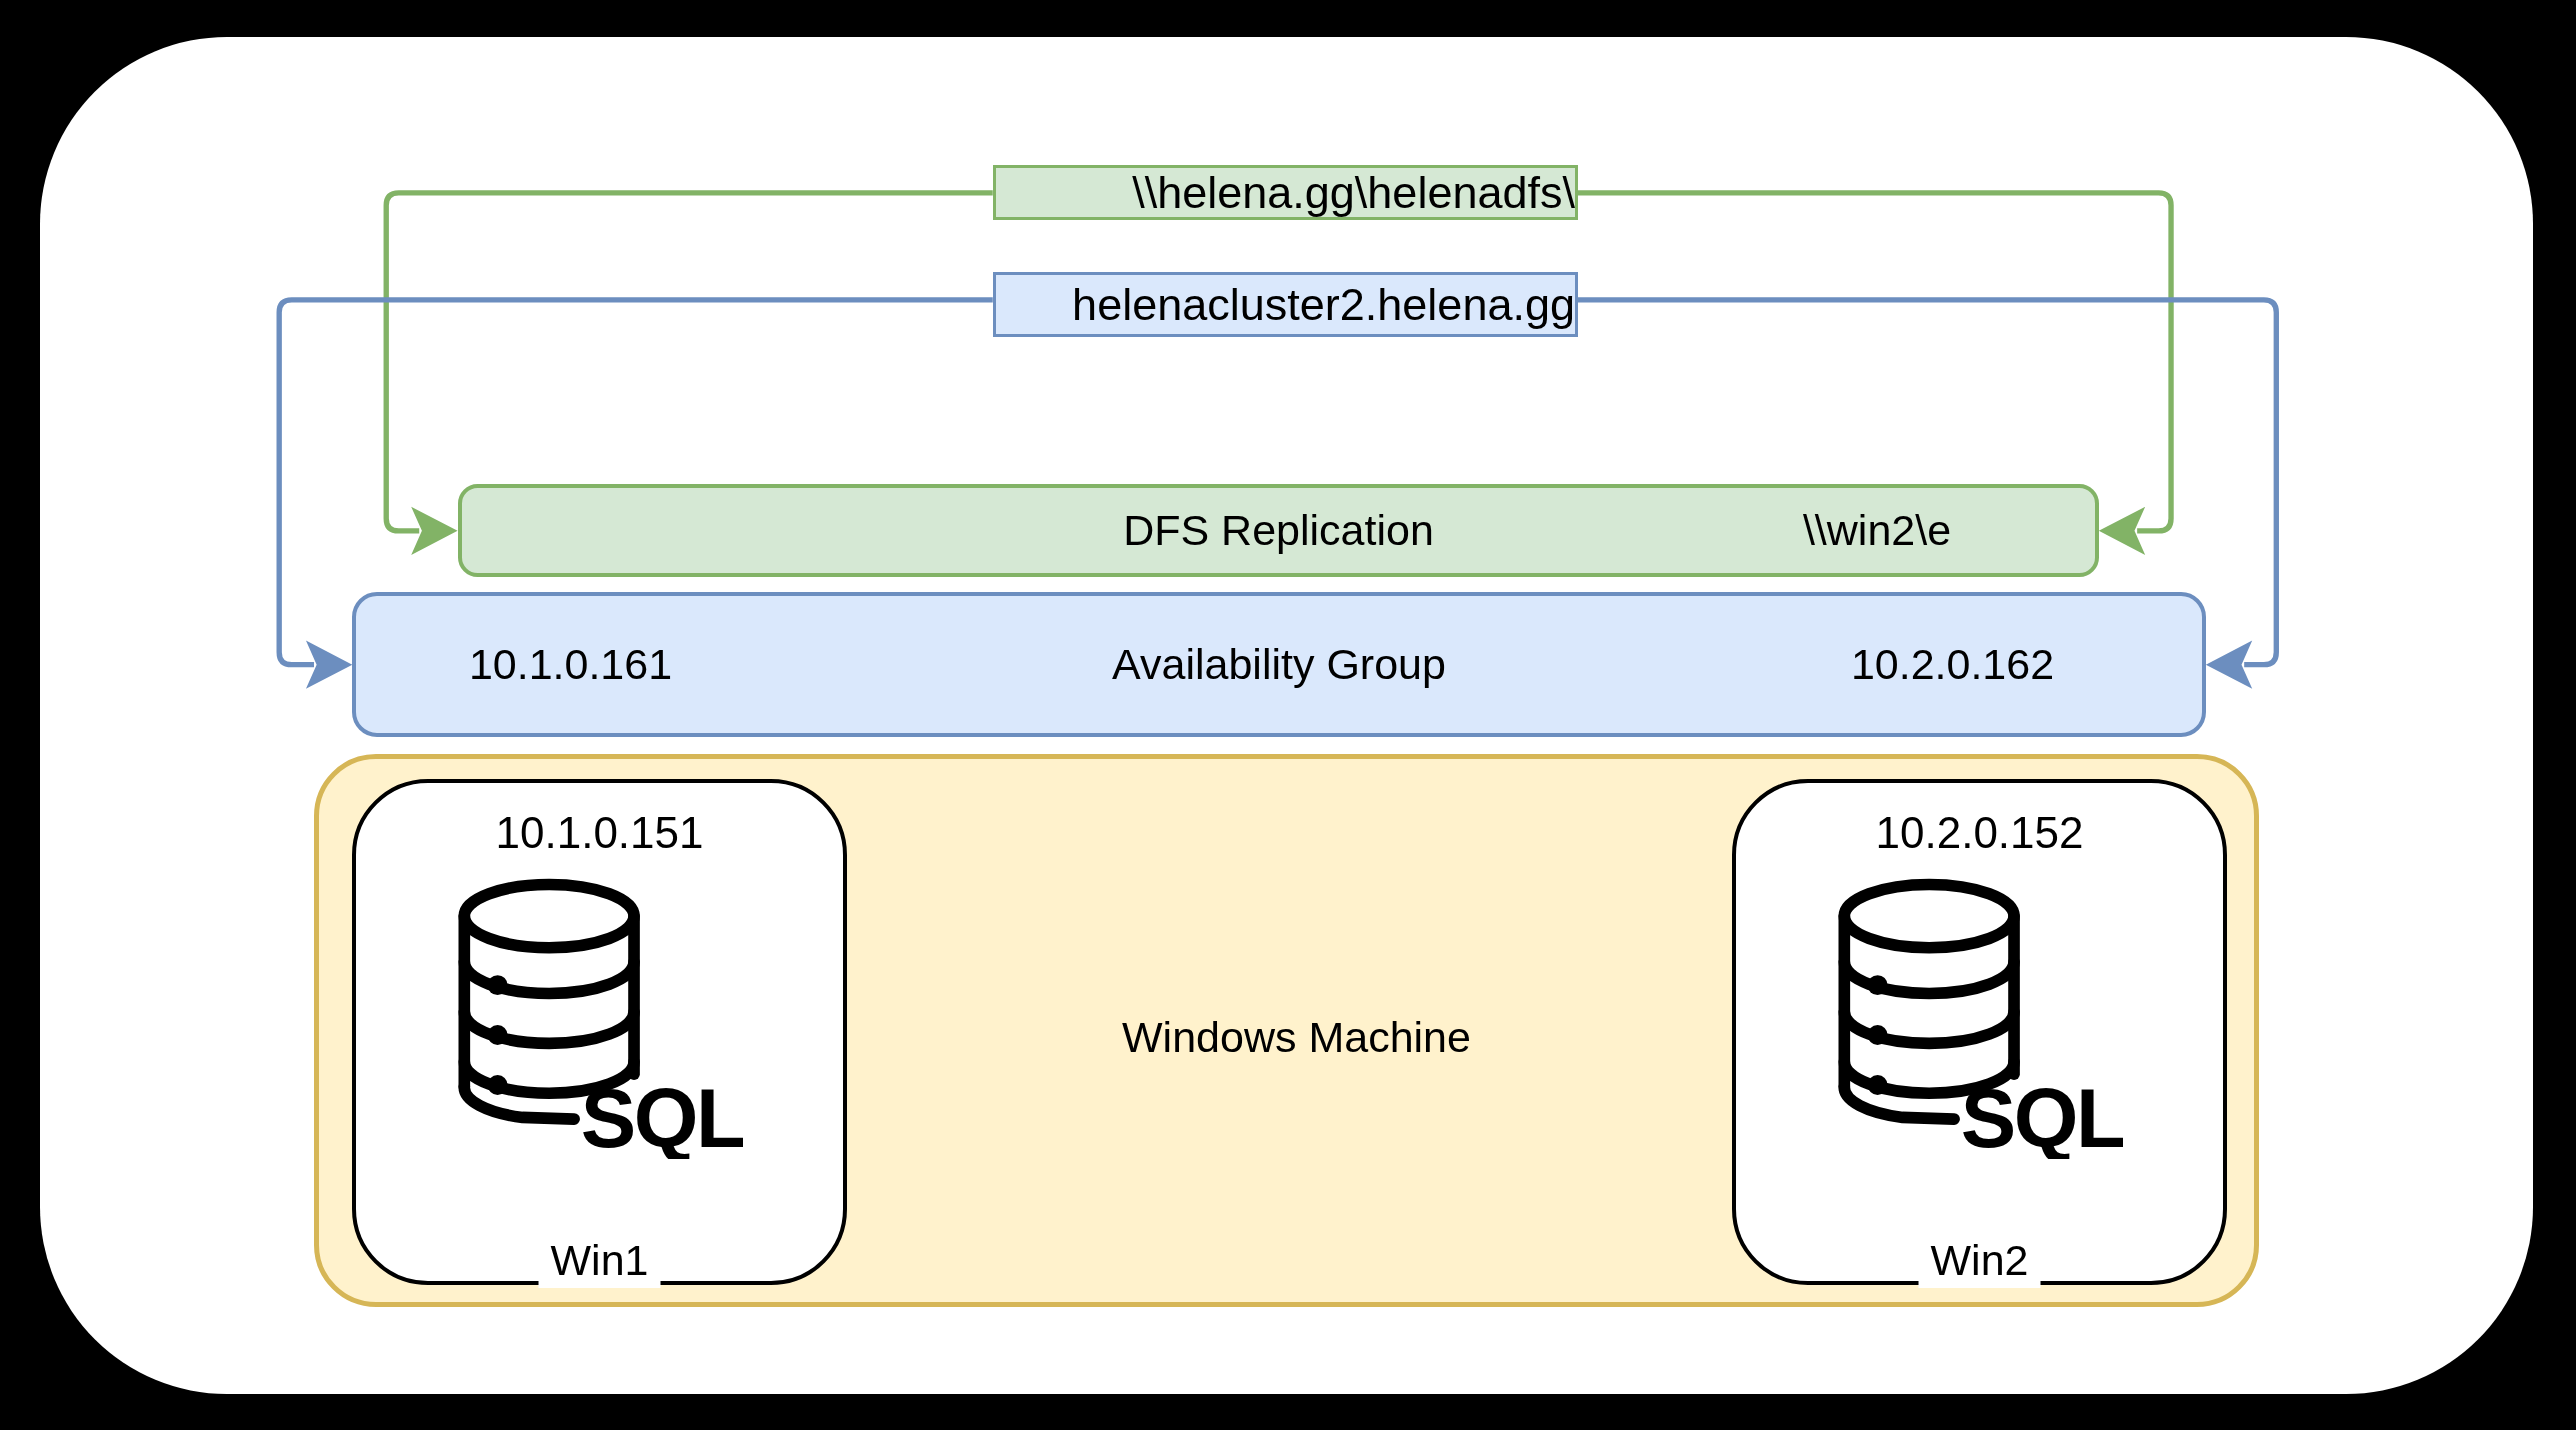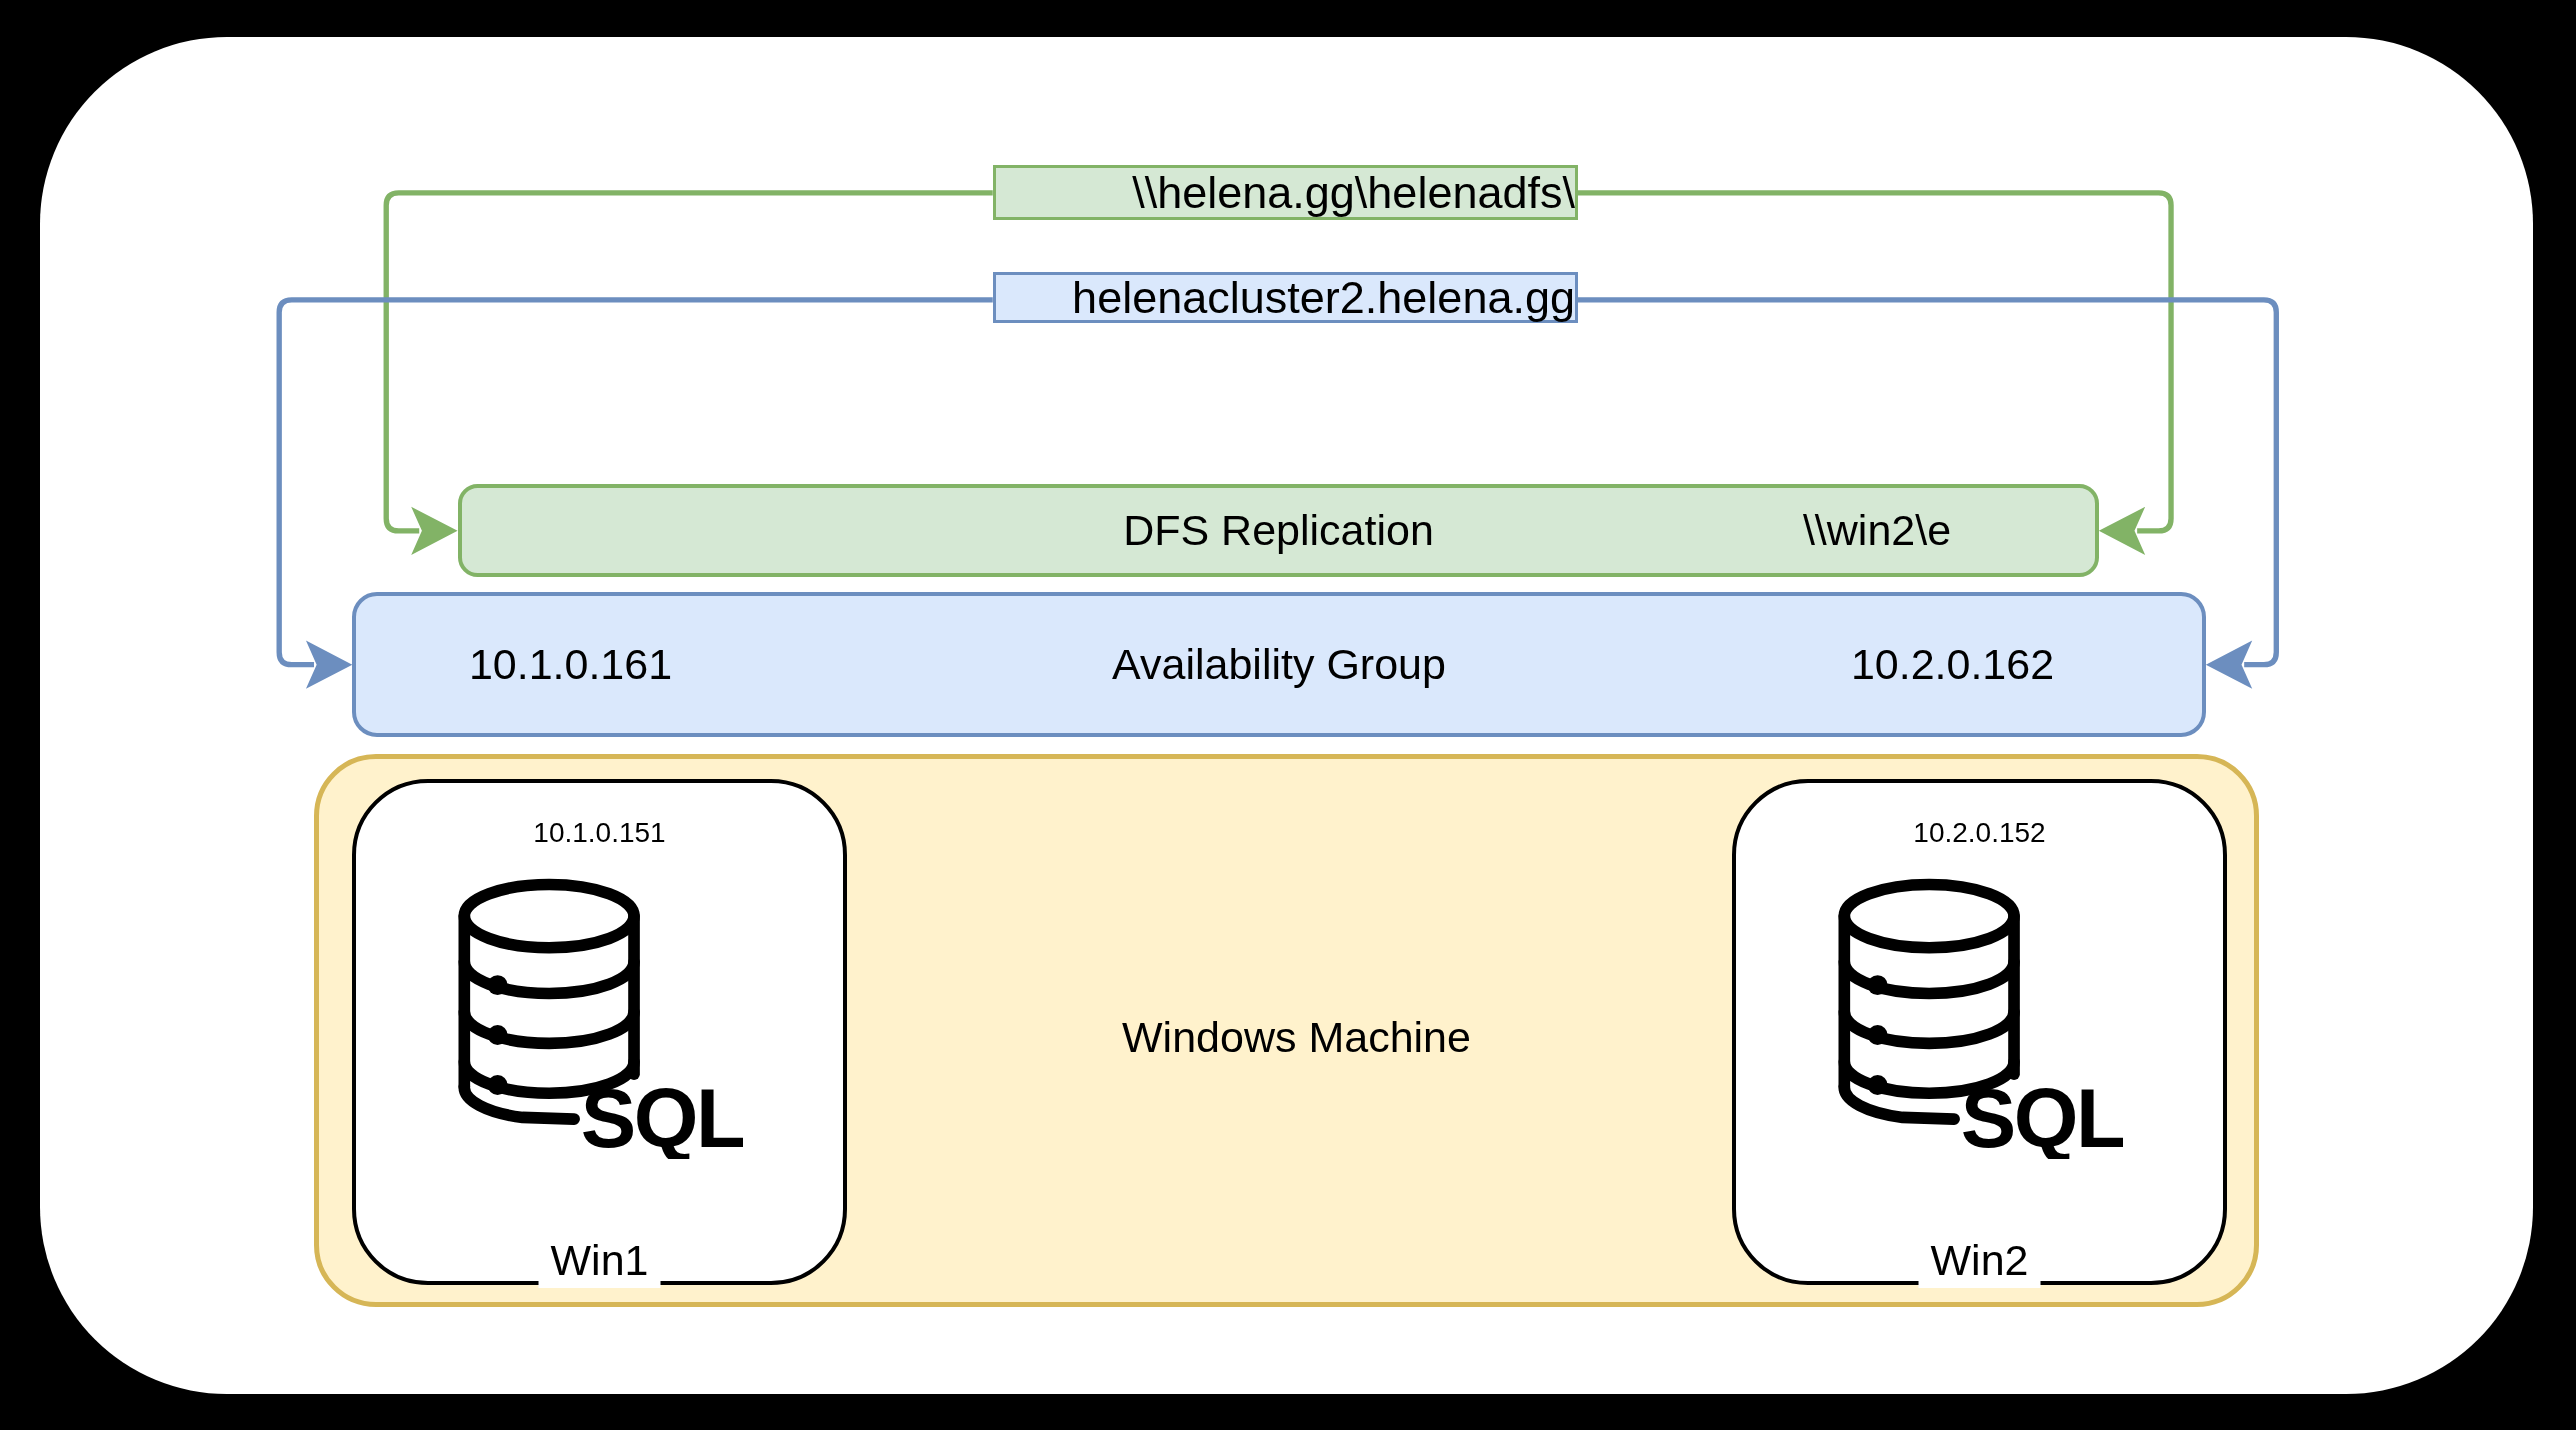--- a/index.html
+++ b/index.html
@@ -21,21 +21,21 @@
   .a-blue  { fill:var(--blue-stroke); }
 
   .tbox {
     position:absolute; box-sizing:border-box;
     display:flex; align-items:center; justify-content:flex-end;
     font-size:45px; white-space:nowrap;
   }
   .tbox.green { background:var(--green-fill); border:3.6px solid var(--green-stroke); }
   .tbox.blue  { background:var(--blue-fill);  border:3.6px solid var(--blue-stroke); }
   #ns-box      { left:993px; top:165px; width:585px; height:55px; }
-  #cluster-box { left:993px; top:272px; width:585px; height:51px; }
+  #cluster-box { left:993px; top:272px; width:585px; height:65px; }
 
   .bar { position:absolute; box-sizing:border-box; }
   #dfs-bar {
     left:458px; top:484px; width:1641px; height:93px; border-radius:19.6px;
     background:var(--green-fill); border:4.5px solid var(--green-stroke);
   }
   #ag-bar {
     left:352px; top:592px; width:1854px; height:145px; border-radius:25px;
     background:var(--blue-fill); border:4.5px solid var(--blue-stroke);
   }
@@ -61,21 +61,21 @@
     text-align:center; font-size:43px;padding-left:20px;
   }
   .node {
     position:absolute; top:19.6px; width:495px; height:506px;
     box-sizing:border-box; border-radius:76px;
     background:var(--node-fill); border:4.5px solid var(--node-stroke);
     display:flex; flex-direction:column; align-items:center;
   }
   #win1-node { left:33px; }
   #win2-node { left:1413px; }
-  .node-ip { margin-top:25px; font-size:28px; line-height:50px; }
+  .node-ip { margin-top:25px; font-size:44px; line-height:50px; }
   .sql-icon { width:287px; height:282px; margin-top:19.6px; }
   .node-name {
     position:absolute; bottom:-7.1px; left:50%; transform:translateX(-50%);
     background:var(--node-fill); padding:0 12.5px;
     font-size:43px; line-height:55px; white-space:nowrap;
   }
 </style>
 </head>
 <body>
 

